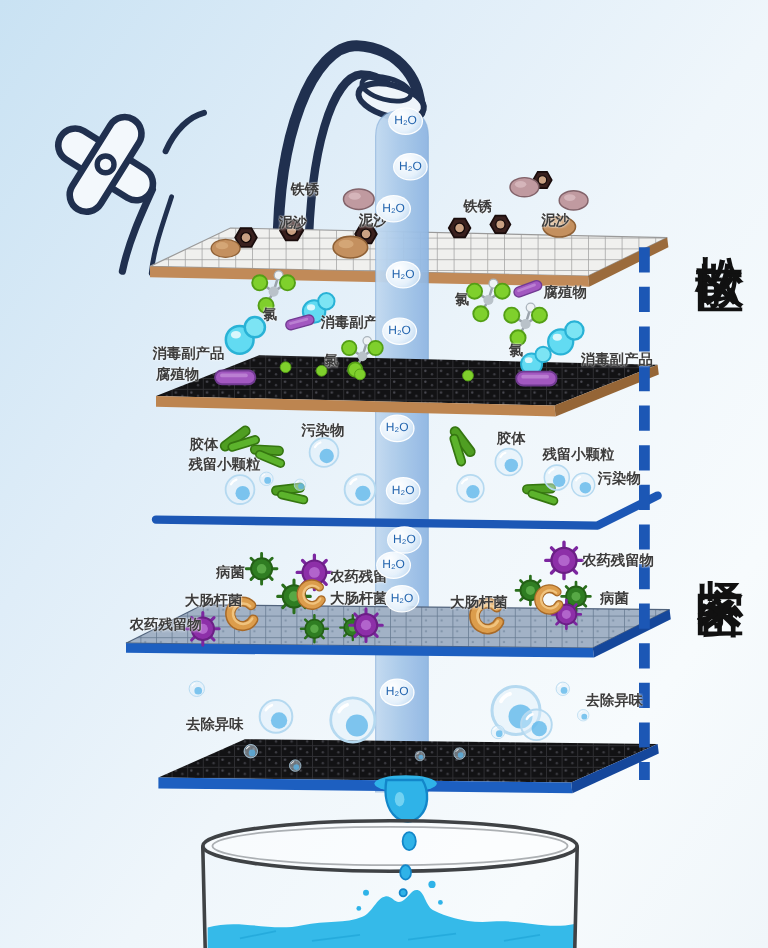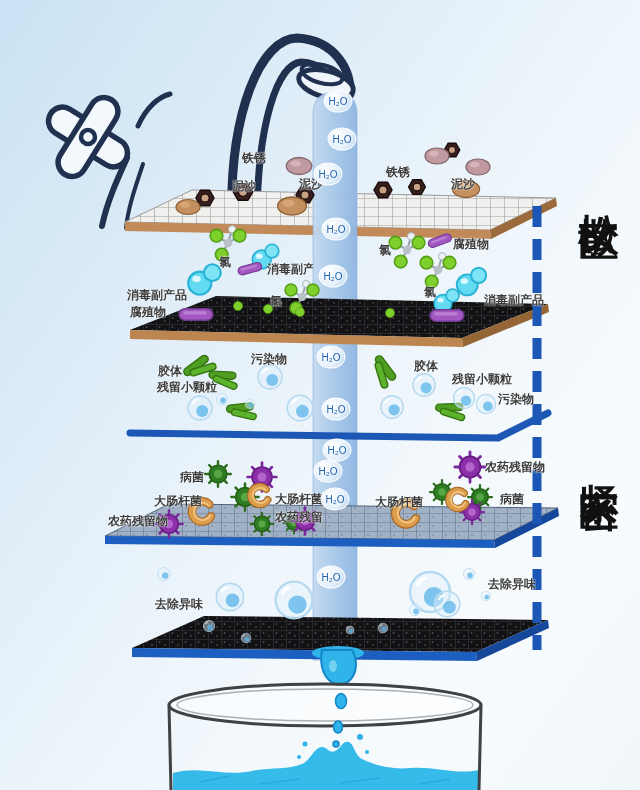--- a/index.html
+++ b/index.html
@@ -275,21 +275,21 @@
       <span class="lbl" style="left: 270px; top: 301px;">氯</span>
       <span class="lbl" style="left: 127px; top: 295px;">消毒副产品</span>
       <span class="lbl" style="left: 130px; top: 312px;">腐殖物</span>
       <span class="lbl" style="left: 158px; top: 371px;">胶体</span>
       <span class="lbl" style="left: 251px; top: 359px;">污染物</span>
       <span class="lbl" style="left: 157px; top: 387px;">残留小颗粒</span>
       <span class="lbl" style="left: 414px; top: 366px;">胶体</span>
       <span class="lbl" style="left: 452px; top: 379px;">残留小颗粒</span>
       <span class="lbl" style="left: 498px; top: 399px;">污染物</span>
       <span class="lbl" style="left: 180px; top: 477px;">病菌</span>
-      <span class="lbl" style="left: 275px; top: 481px; margin-top: 36px;">农药残留</span>
+      <span class="lbl" style="left: 275px; top: 481px;">农药残留</span>
       <span class="lbl" style="left: 154px; top: 501px;">大肠杆菌</span>
       <span class="lbl" style="left: 275px; top: 499px;">大肠杆菌</span>
       <span class="lbl" style="left: 108px; top: 521px;">农药残留物</span>
       <span class="lbl" style="left: 375px; top: 502px;">大肠杆菌</span>
       <span class="lbl" style="left: 500px; top: 499px;">病菌</span>
       <span class="lbl" style="left: 485px; top: 467px;">农药残留物</span>
       <span class="lbl" style="left: 155px; top: 604px;">去除异味</span>
       <span class="lbl" style="left: 488px; top: 584px;">去除异味</span>
     </div>
 <div id="h2o-layer">

